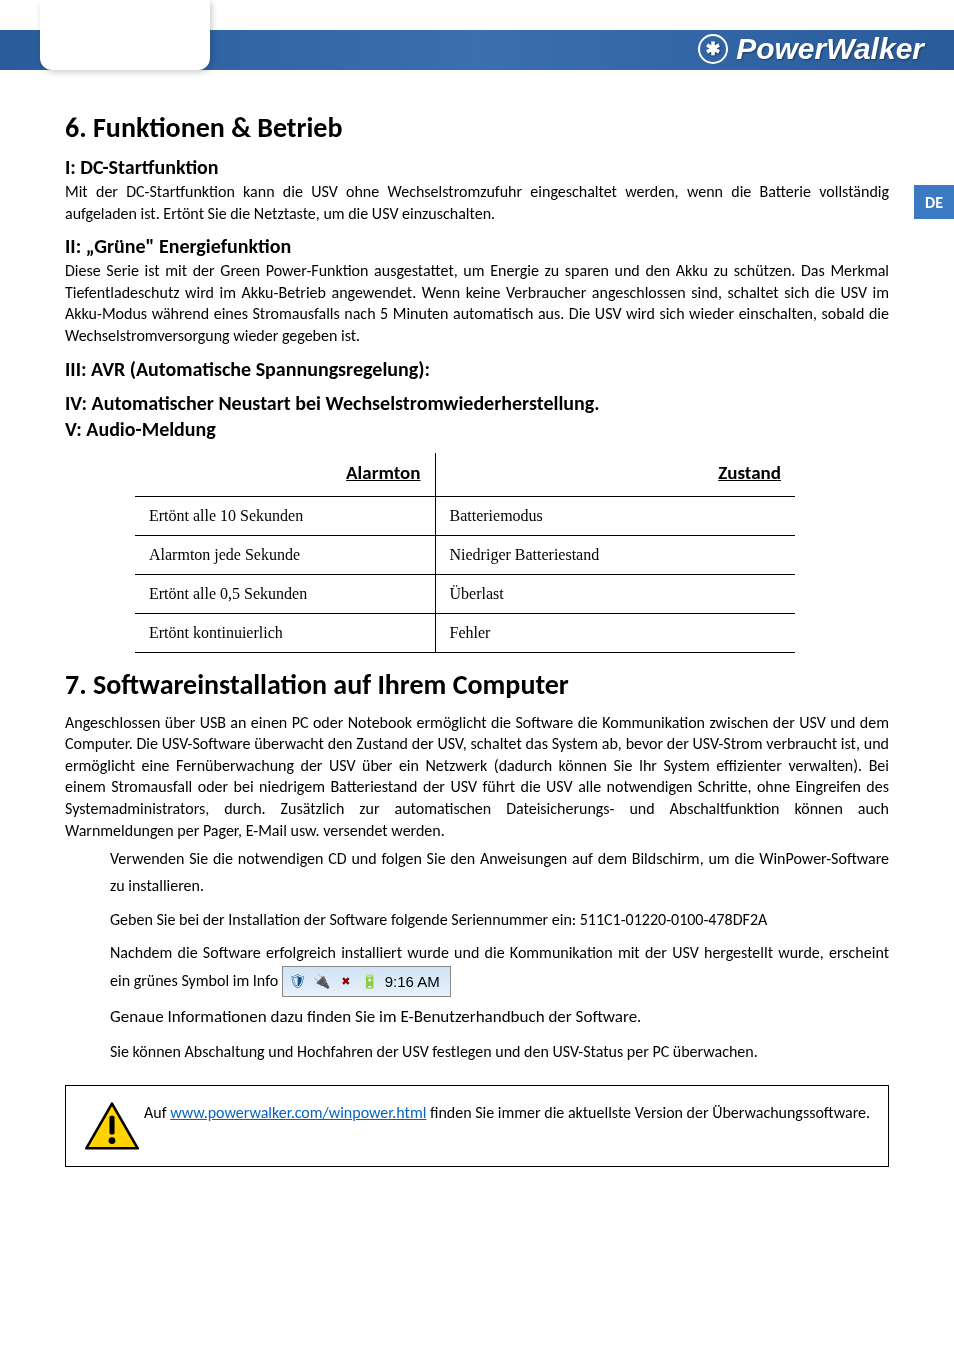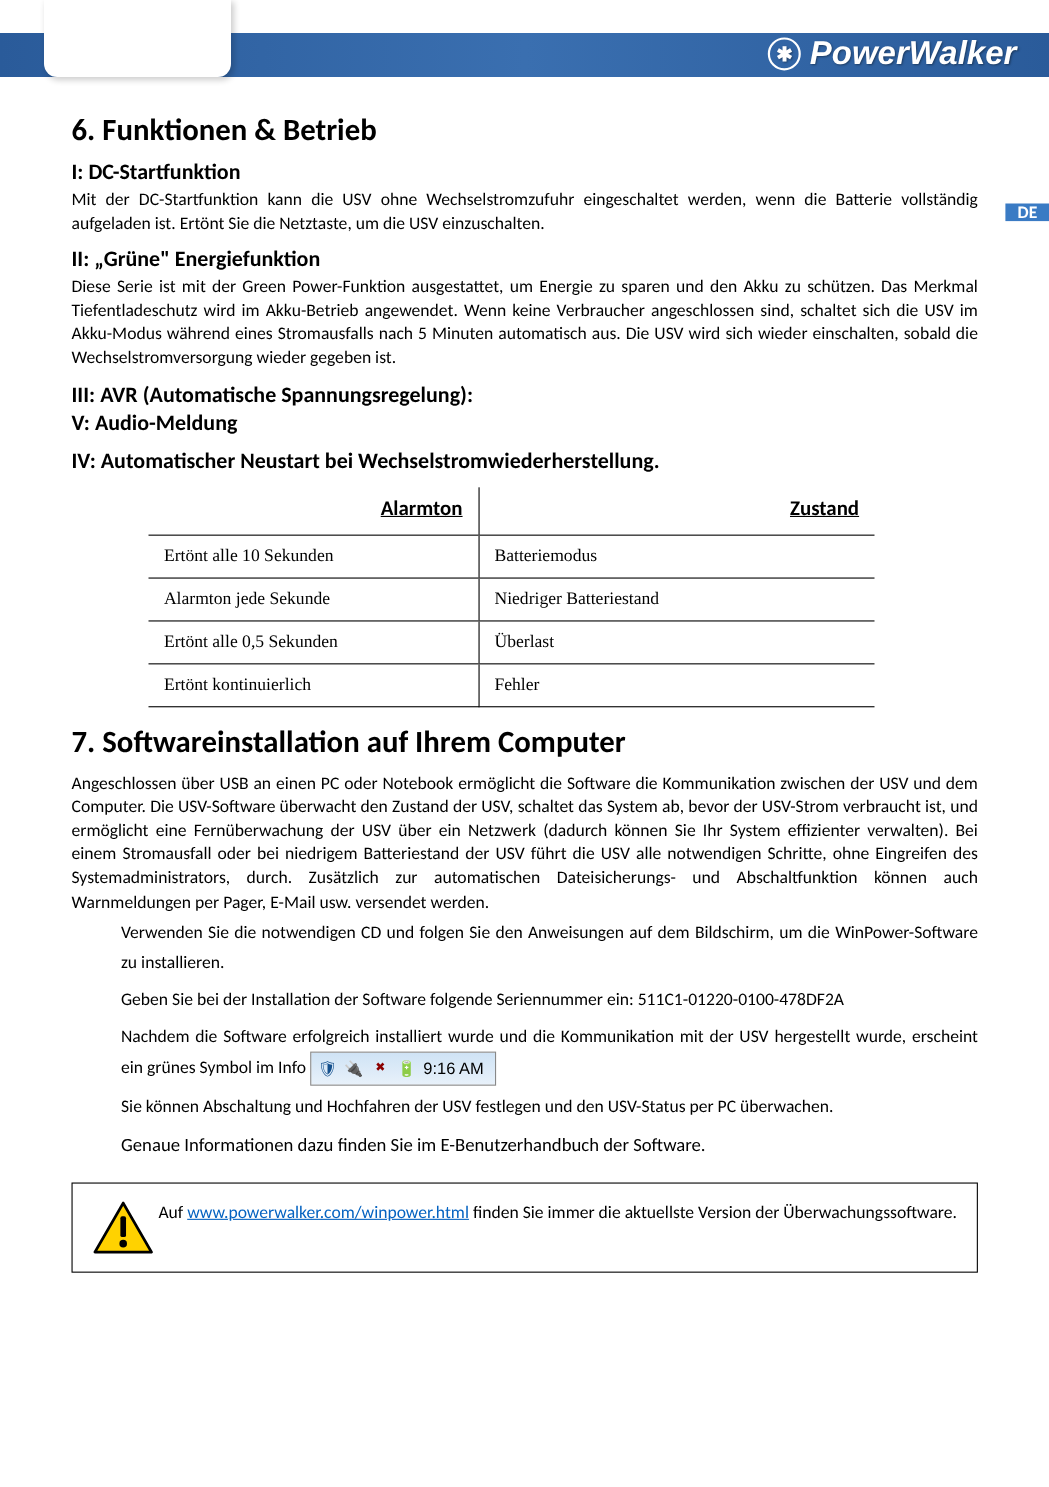--- a/index.html
+++ b/index.html
@@ -58,31 +58,31 @@
     justify-content: center;
     font-style: normal;
     font-size: 18px;
     font-weight: 900;
   }
   .lang-tab {
     position: absolute;
     right: 0;
     top: 185px;
     width: 40px;
-    height: 16px;
+    height: 34px;
     background: #3a7bc4;
     color: #fff;
     display: flex;
     align-items: center;
     justify-content: center;
     font-weight: 700;
     font-size: 16px;
   }
   .page {
-    padding: 30px 65px 40px 65px;
+    padding: 40px 65px 40px 65px;
   }
   h1 {
     font-size: 28px;
     font-weight: 700;
     margin-bottom: 10px;
   }
   .sub {
     font-size: 20px;
     font-weight: 700;
     margin-top: 10px;
@@ -137,20 +137,21 @@
   .tray-inline .ti { width: 18px; height: 18px; display:flex; align-items:center; justify-content:center; font-size:14px;}
   .notice-box {
     border: 1px solid #000;
     padding: 16px 18px 16px 18px;
     margin: 20px 0 0 0;
     display: flex;
     align-items: flex-start;
     gap: 4px;
     font-size: 16px;
     line-height: 1.4;
+    justify-content: flex-end;
   }
   .warn-icon {
     flex-shrink: 0;
     width: 56px;
     height: 48px;
   }
   .warn-icon svg { width: 100%; height: 100%; }
   a.link { color: #0563c1; text-decoration: underline; }
 </style>
 </head>
@@ -174,22 +175,22 @@
   <h1>6. Funktionen &amp; Betrieb</h1>
 
   <div class="sub">I: DC-Startfunktion</div>
   <div class="body-text">Mit der DC-Startfunktion kann die USV ohne Wechselstromzufuhr eingeschaltet werden, wenn die Batterie vollständig aufgeladen ist. Ertönt Sie die Netztaste, um die USV einzuschalten.</div>
 
   <div class="sub">II:  „Grüne" Energiefunktion</div>
   <div class="body-text">Diese Serie ist mit der Green Power-Funktion ausgestattet, um Energie zu sparen und den Akku zu schützen. Das Merkmal Tiefentladeschutz wird im Akku-Betrieb angewendet. Wenn keine Verbraucher angeschlossen sind, schaltet sich die USV im Akku-Modus während eines Stromausfalls nach 5 Minuten automatisch aus. Die USV wird sich wieder einschalten, sobald die Wechselstromversorgung wieder gegeben ist.</div>
 
   <div class="sub">III: AVR (Automatische Spannungsregelung):</div>
 
+  <div class="sub">IV: Automatischer Neustart bei Wechselstromwiederherstellung.</div>
   <div class="sub" style="margin-top:2px;">V: Audio-Meldung</div>
-  <div class="sub">IV: Automatischer Neustart bei Wechselstromwiederherstellung.</div>
 
   <table class="table">
     <thead>
       <tr>
         <th>Alarmton</th>
         <th>Zustand</th>
       </tr>
     </thead>
     <tbody>
       <tr>
@@ -220,22 +221,22 @@
     <div class="body-text">
       <span>Nachdem die Software erfolgreich installiert wurde und die Kommunikation mit der USV hergestellt wurde, erscheint ein grünes Symbol im Info</span>
       <span class="tray-inline">
         <span class="ti" style="color:#134f8c;">🛡</span>
         <span class="ti" style="color:#1a1a1a;">🔌</span>
         <span class="ti" style="color:#8b0000;font-size:11px;">✖</span>
         <span class="ti" style="color:#0a7a2a;">🔋</span>
         <span>9:16 AM</span>
       </span>
     </div>
+    <div class="body-text" style="font-size:17px;">Genaue Informationen dazu finden Sie im E-Benutzerhandbuch der Software.</div>
     <div class="body-text">Sie können Abschaltung und Hochfahren der USV festlegen und den USV-Status per PC überwachen.</div>
-    <div class="body-text" style="font-size:17px;">Genaue Informationen dazu finden Sie im E-Benutzerhandbuch der Software.</div>
   </div>
 
   <div class="notice-box">
     <span class="warn-icon">
       <svg viewBox="0 0 64 56">
         <polygon points="32,2 62,54 2,54" fill="#ffd200" stroke="#000" stroke-width="3" stroke-linejoin="round"></polygon>
         <rect x="29" y="16" width="6" height="22" rx="2" fill="#000"></rect>
         <circle cx="32" cy="45" r="4" fill="#000"></circle>
       </svg>
     </span>

